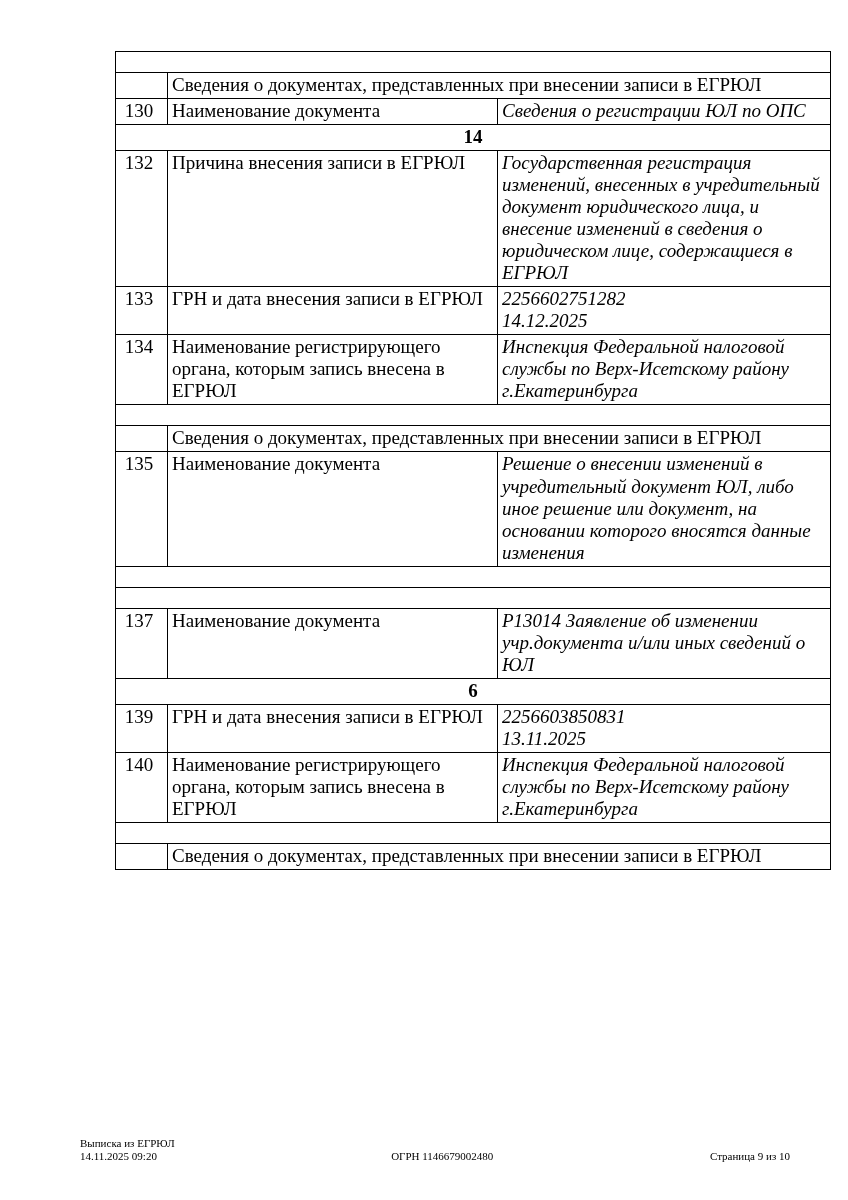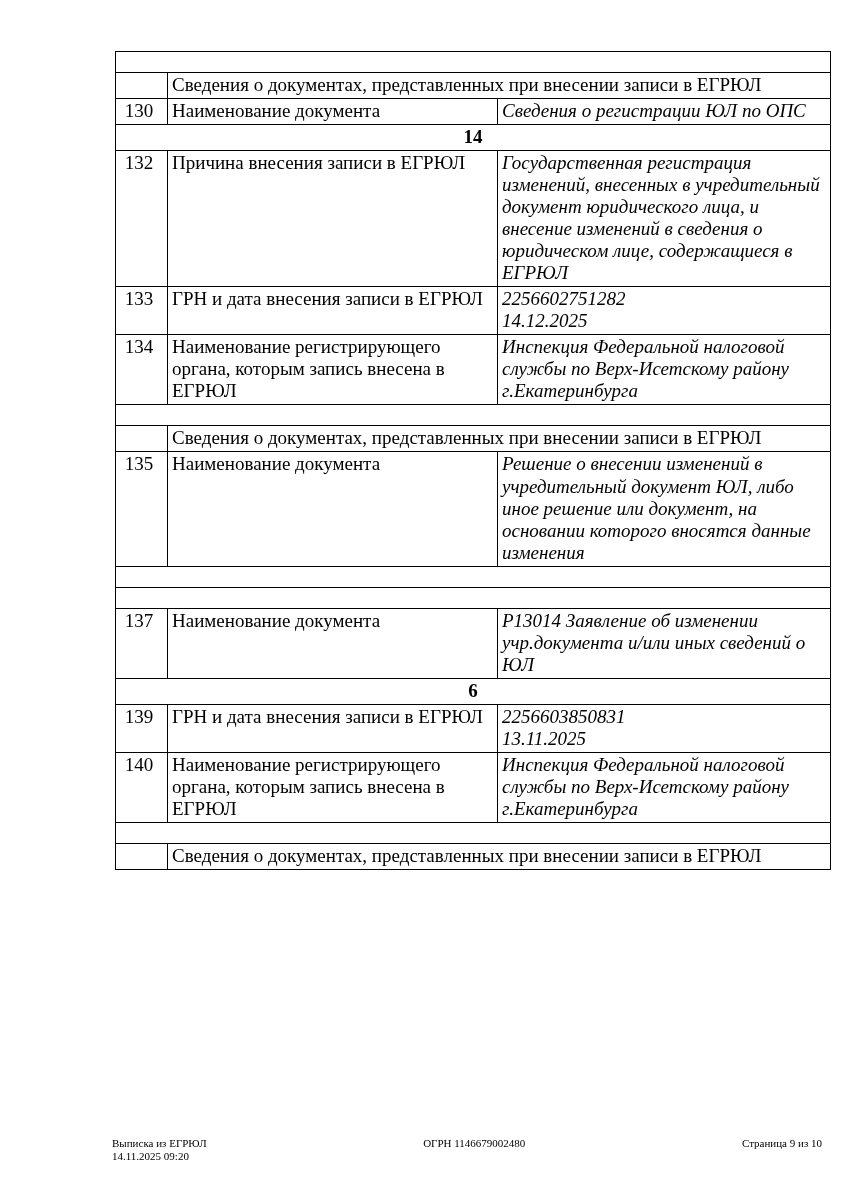--- a/index.html
+++ b/index.html
@@ -54,23 +54,23 @@
   .doc-table td.header-cell {
     height: 22px;
   }
   .page-footer {
     position: absolute;
     left: 80px;
     top: 1137px;
     width: 710px;
     display: flex;
     justify-content: space-between;
+    align-items: flex-end;
     font-size: 11px;
     line-height: 1.2;
-    margin-left: 32px;
   }
   .footer-left { text-align: left; }
   .footer-center { text-align: center; }
   .footer-right { text-align: right; }
 </style>
 </head>
 <body>
 
 <table class="doc-table">
   <colgroup>

